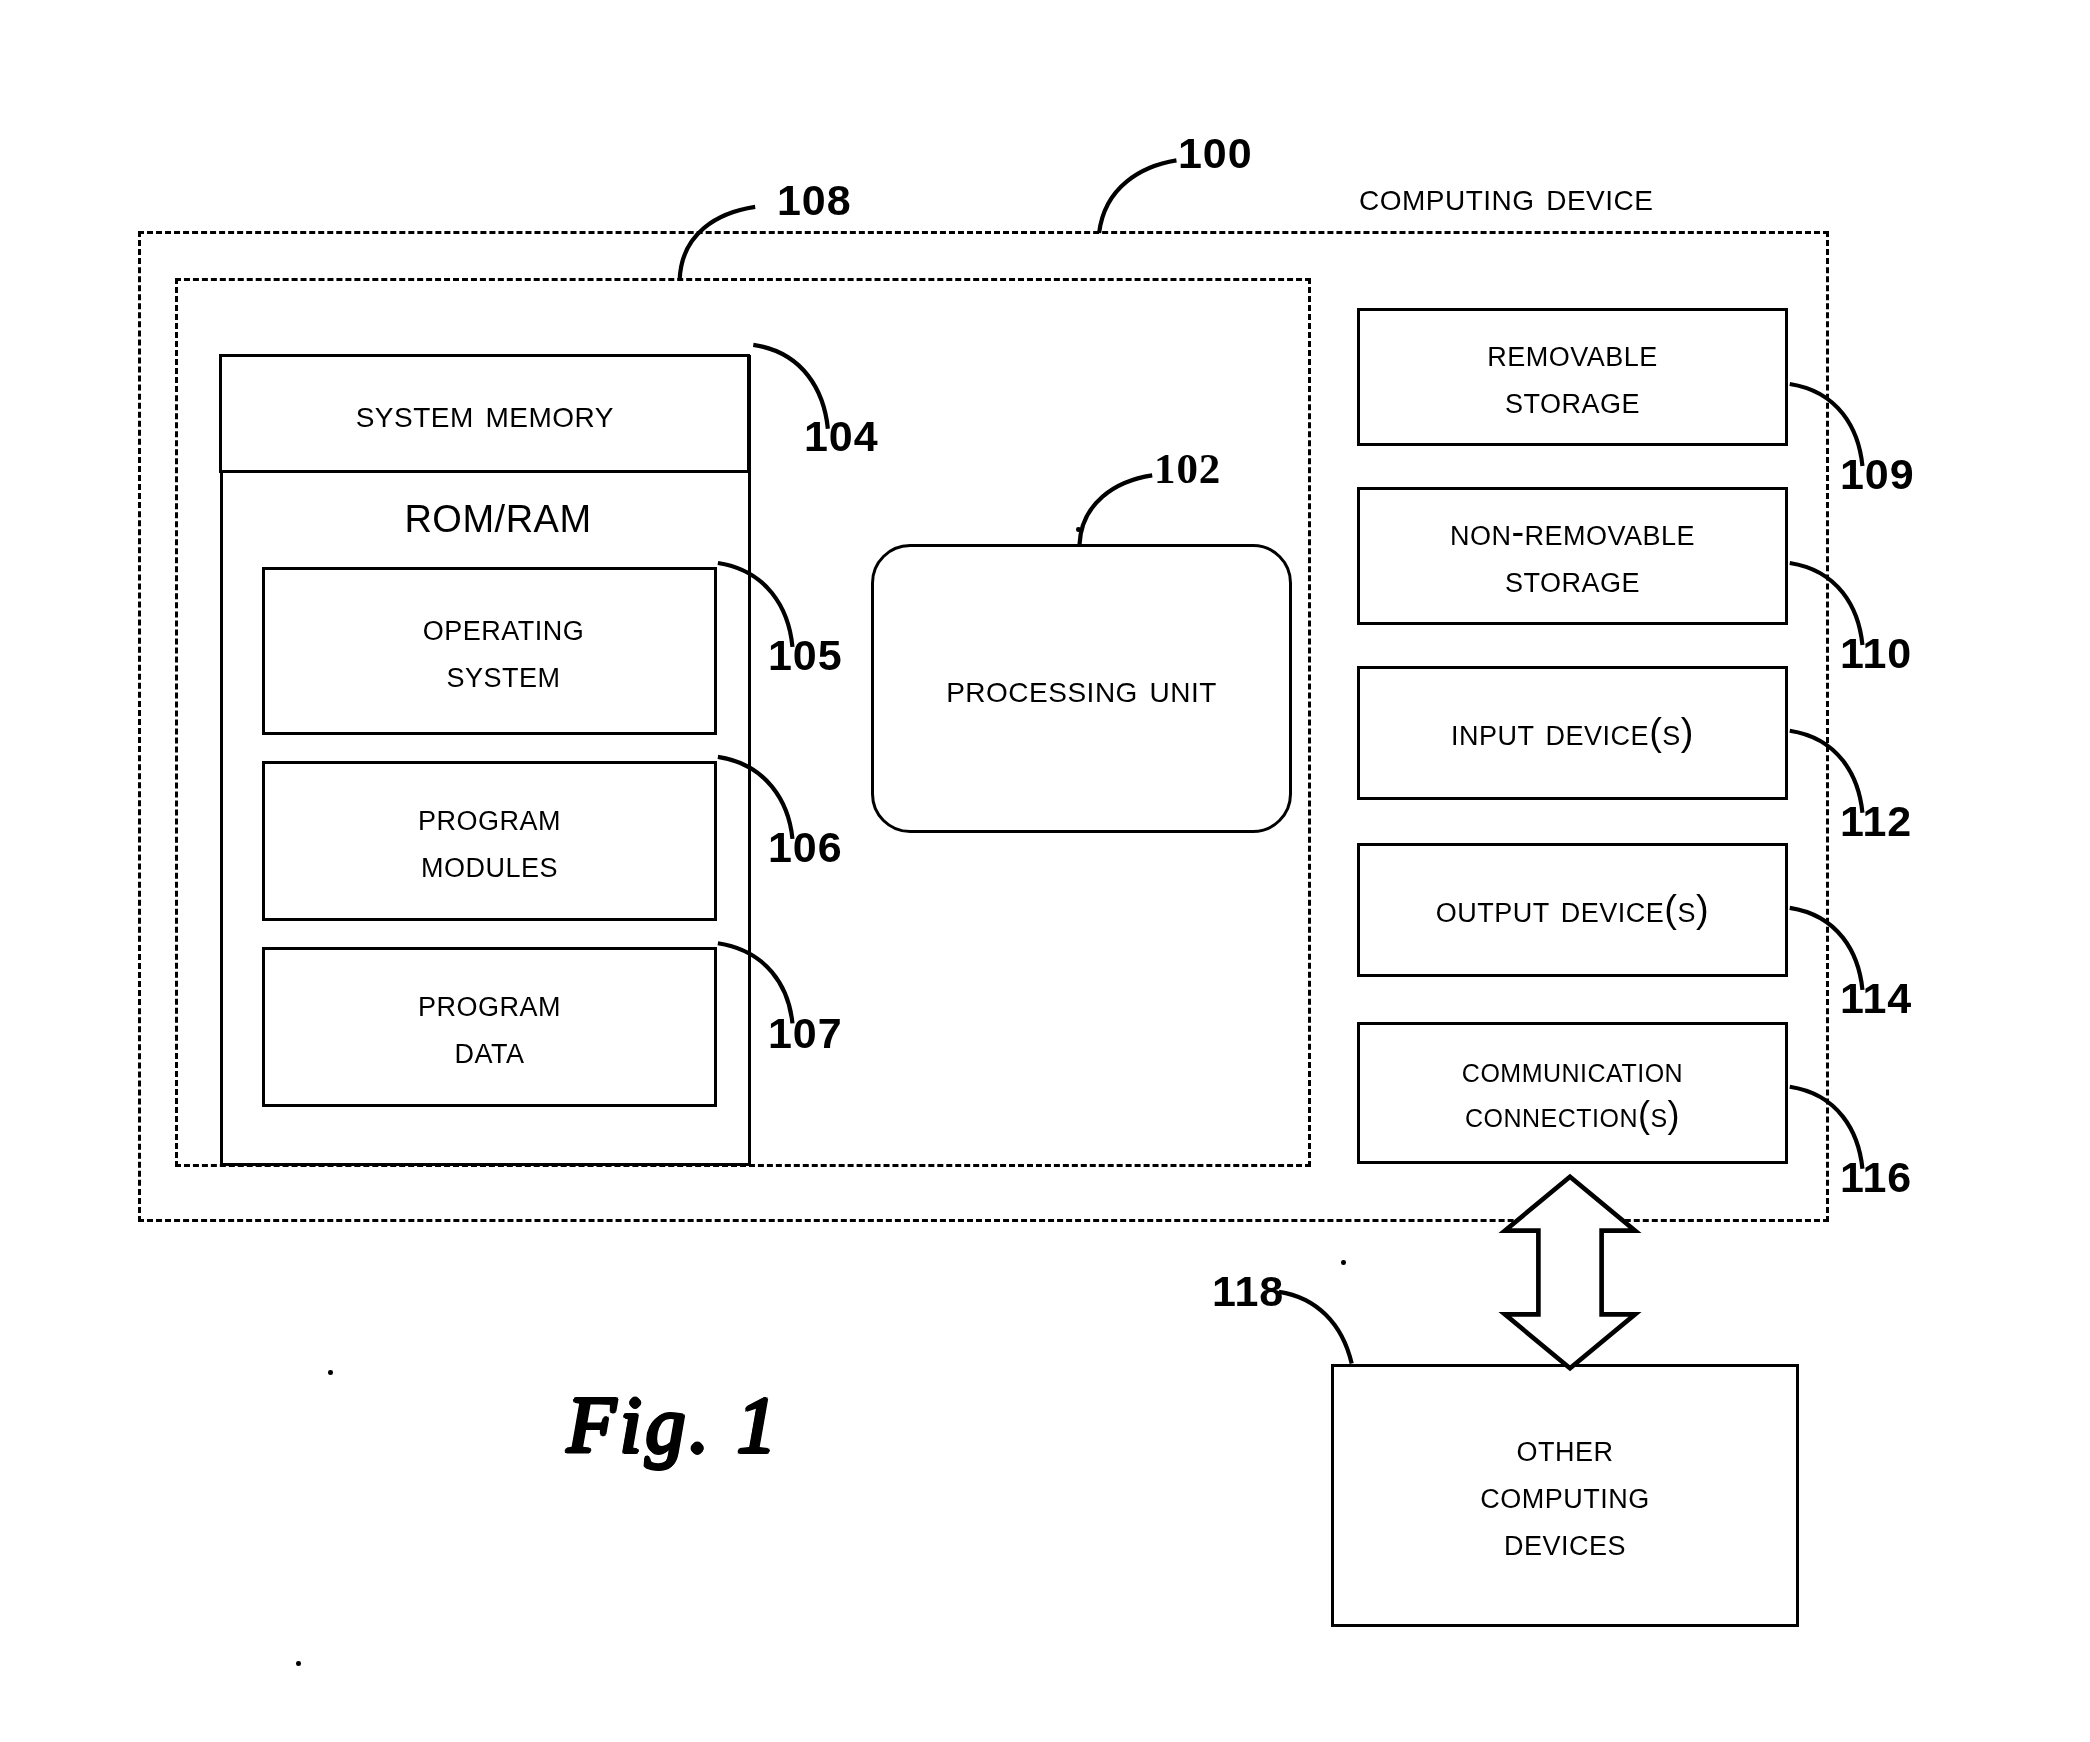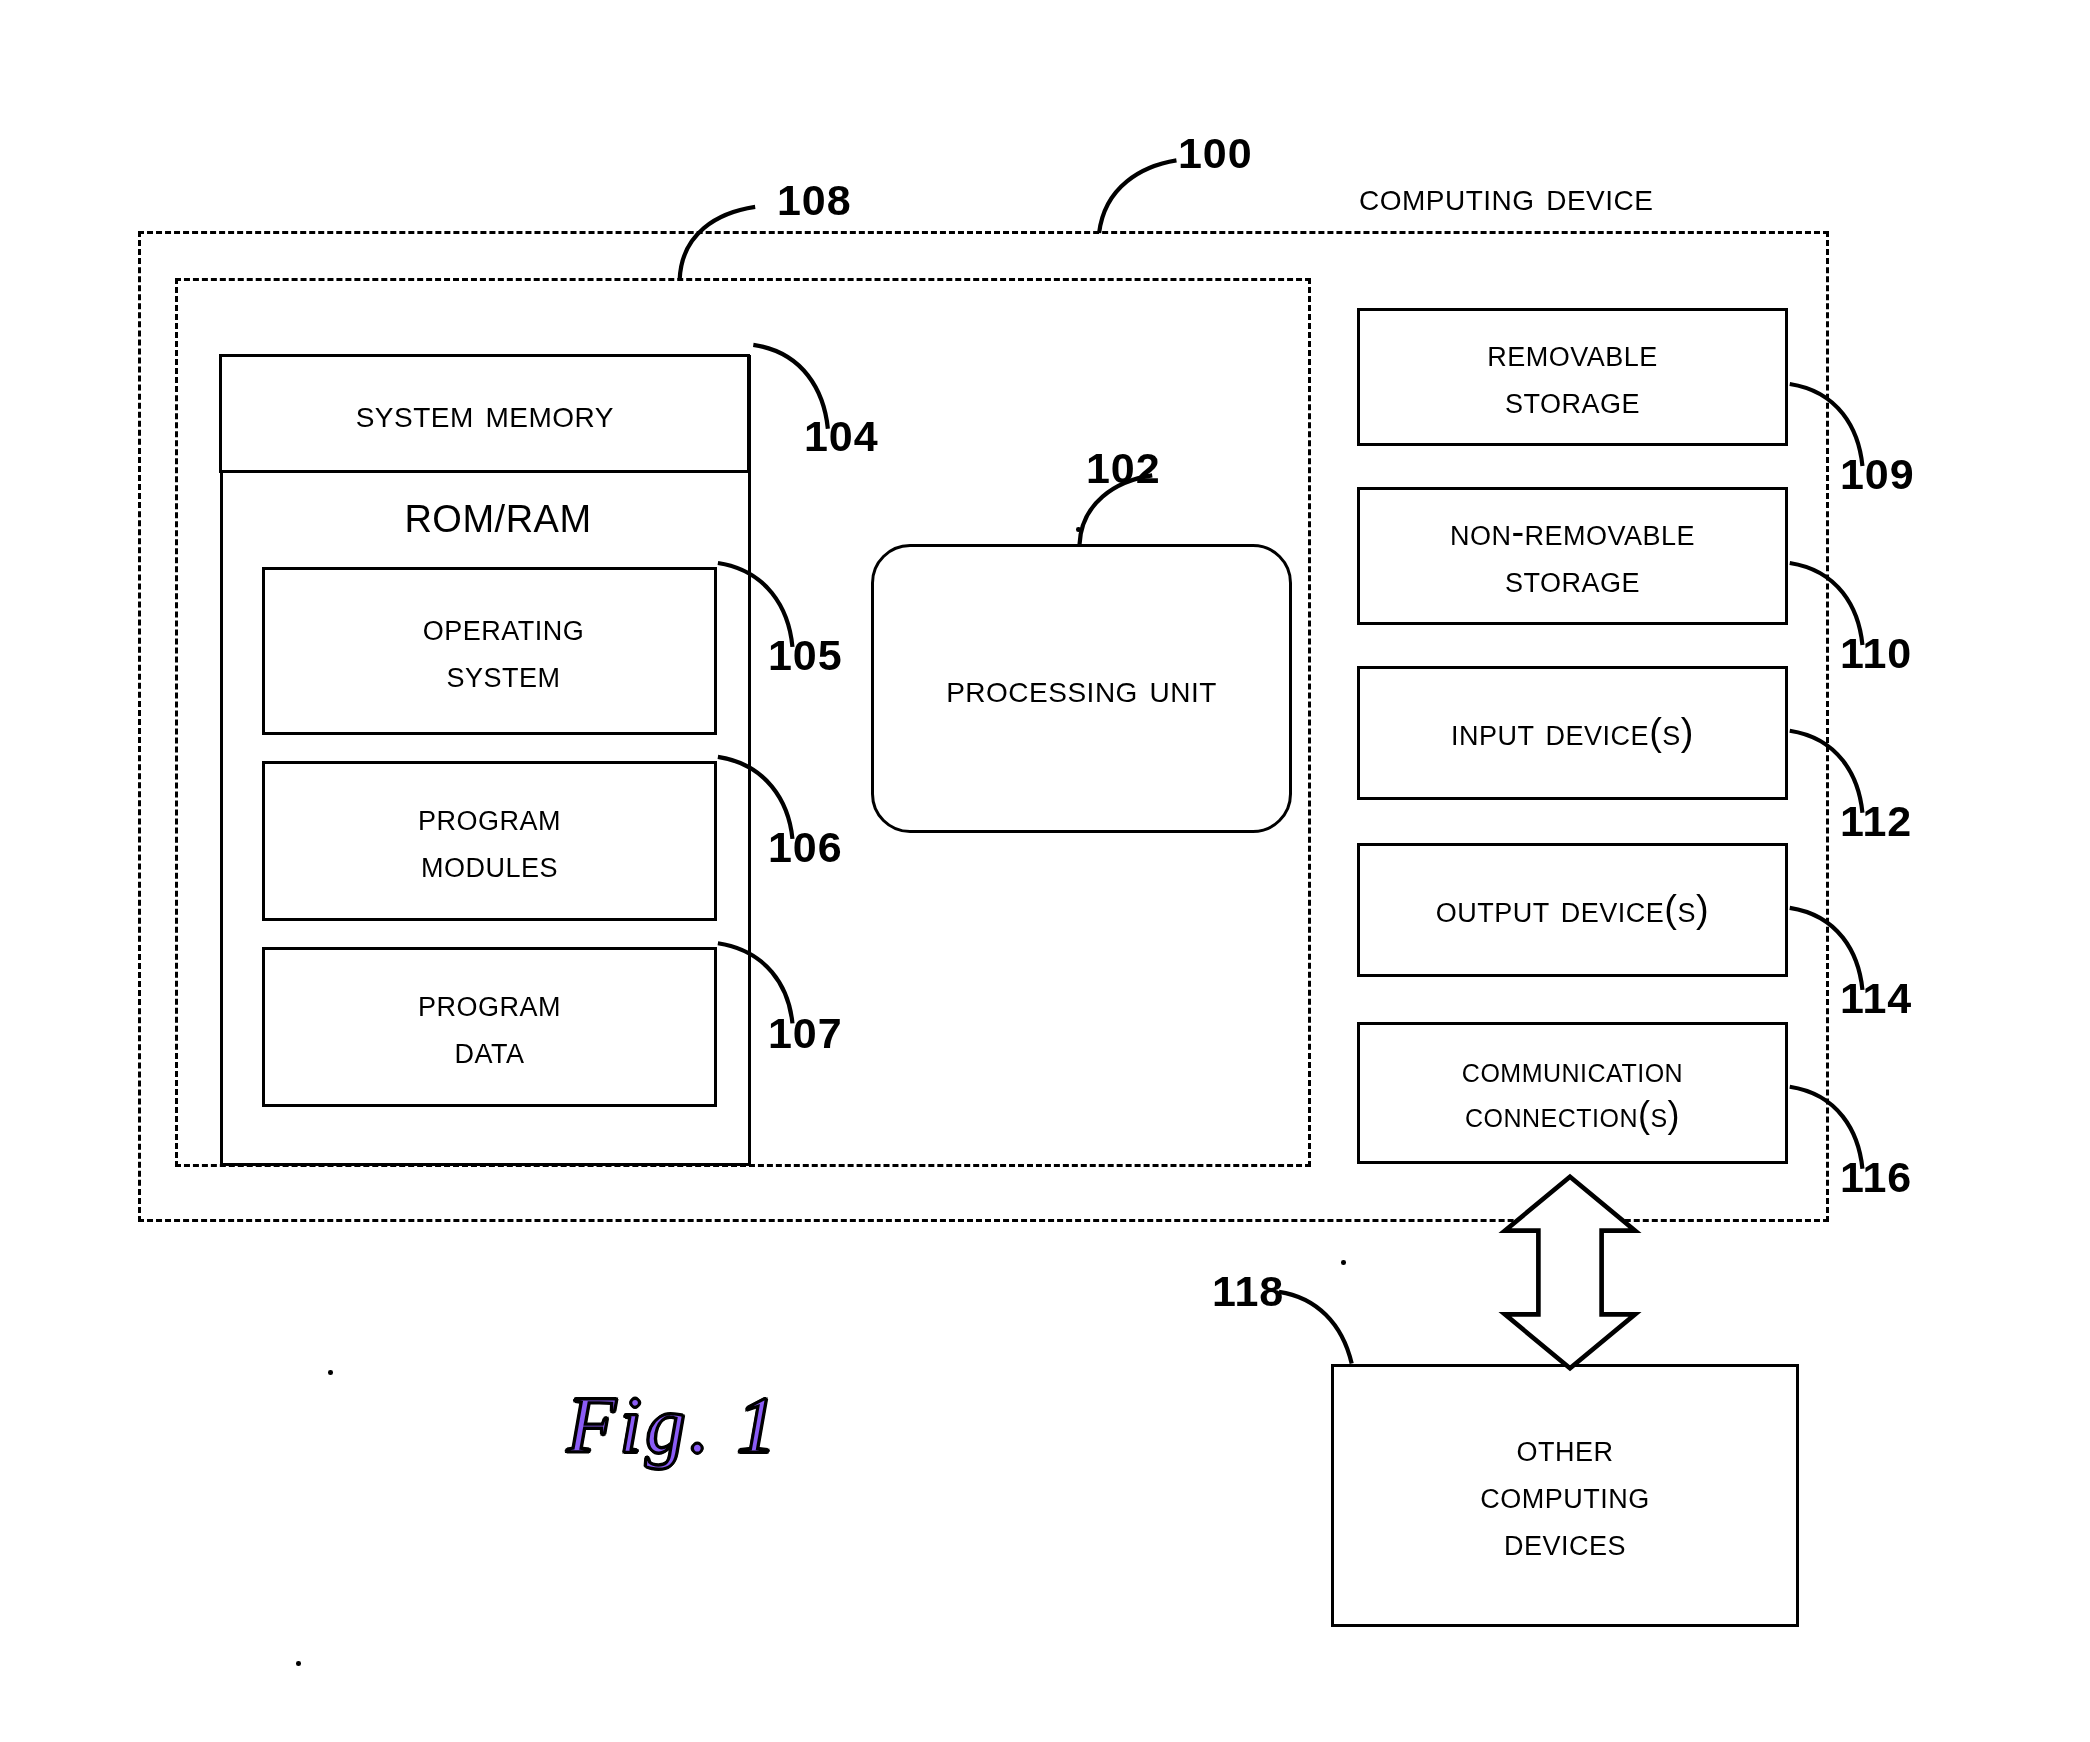--- a/index.html
+++ b/index.html
@@ -75,21 +75,21 @@
     white-space: nowrap;
     line-height: 1;
   }
 
   
   .figcap {
     font-family: "Liberation Serif", serif;
     font-style: italic;
     font-size: 80px;
     letter-spacing: 3.7px;
-    color: #8b5cf6;
+    color: #000000;
     -webkit-text-stroke: 2.8px #000000;
     text-shadow:
       -1.9px 0 #000, 1.9px 0 #000, 0 -1.9px #000, 0 1.9px #000;
     white-space: nowrap;
   }
 
   
   #leaders {
     position: absolute;
     left: 0; top: 0;
@@ -198,21 +198,21 @@
     <path d="M 1450,1463 C 1440,1420 1412,1392 1372,1386"></path>
   </svg>
 
   <svg id="arrows" class="abs" style="left:1477px; top:1173px; width:186px; height:199px;" viewBox="0 0 200 214">
     <polygon points="100,4 170,62 134,62 134,152 170,152 100,210 30,152 66,152 66,62 30,62"></polygon>
   </svg>
 
   <div class="abs refnum" style="left:757px; top:179px;margin-left:20px;">108</div>
   <div class="abs refnum" style="left:1178px; top:132px;">100</div>
   <div class="abs refnum" style="left:804px; top:415px;">104</div>
-  <div class="abs refnum" style="left:1086px; top:447px;">102</div>
+  <div class="abs refnum" style="left:1154px; top:447px;font-family:Liberation Serif, serif;">102</div>
   <div class="abs refnum" style="left:768px; top:634px;">105</div>
   <div class="abs refnum" style="left:768px; top:826px;">106</div>
   <div class="abs refnum" style="left:768px; top:1012px;">107</div>
   <div class="abs refnum" style="left:1840px; top:453px;">109</div>
   <div class="abs refnum" style="left:1840px; top:632px;">110</div>
   <div class="abs refnum" style="left:1840px; top:800px;">112</div>
   <div class="abs refnum" style="left:1840px; top:977px;">114</div>
   <div class="abs refnum" style="left:1840px; top:1156px;">116</div>
   <div class="abs refnum" style="left:1212px; top:1270px;">118</div>
 

